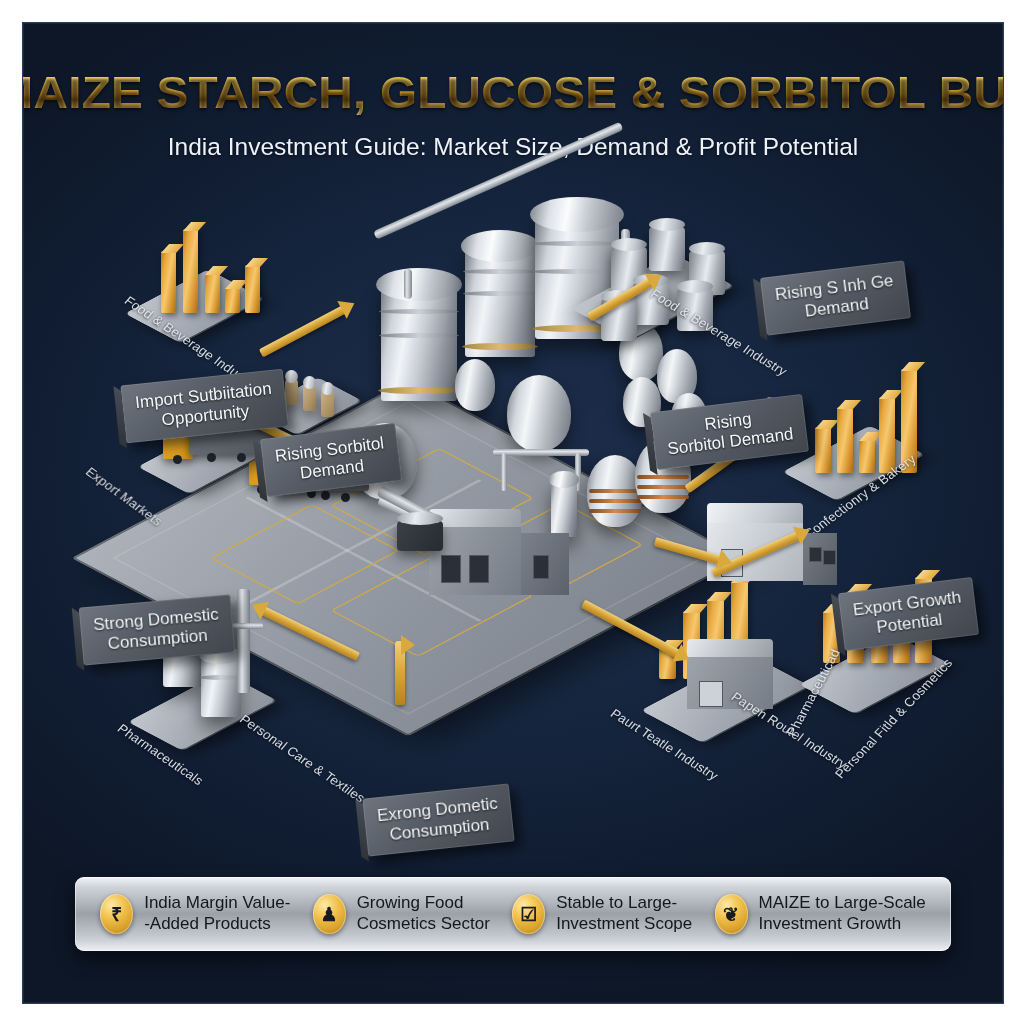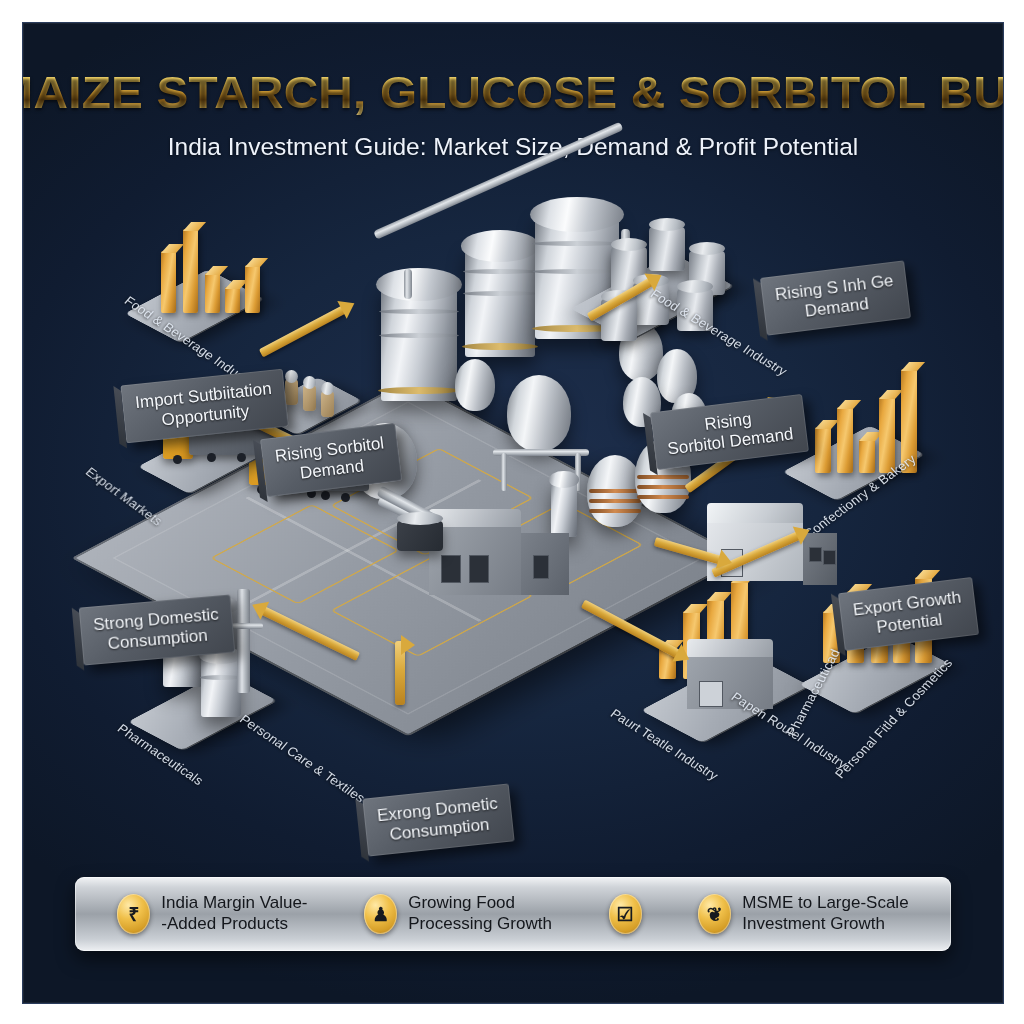--- a/index.html
+++ b/index.html
@@ -382,26 +382,28 @@
 
   <div class="footer">
     <div class="fitem">
       <div class="fic">₹</div>
       <div class="ftxt">India Margin Value-
 -Added Products</div>
     </div>
     <div class="fitem">
       <div class="fic">♟</div>
       <div class="ftxt">Growing Food
-Processing Growth</div>
+Cosmetics Sector</div>
     </div>
     <div class="fitem">
       <div class="fic">☑</div>
+      <div class="ftxt">Stable to Large-
+Investment Scope</div>
     </div>
     <div class="fitem">
       <div class="fic">❦</div>
-      <div class="ftxt">MSME to Large-Scale
+      <div class="ftxt">MAIZE to Large-Scale
 Investment Growth</div>
     </div>
   </div>
 
 </div>
 </div>
 
 </body></html>

